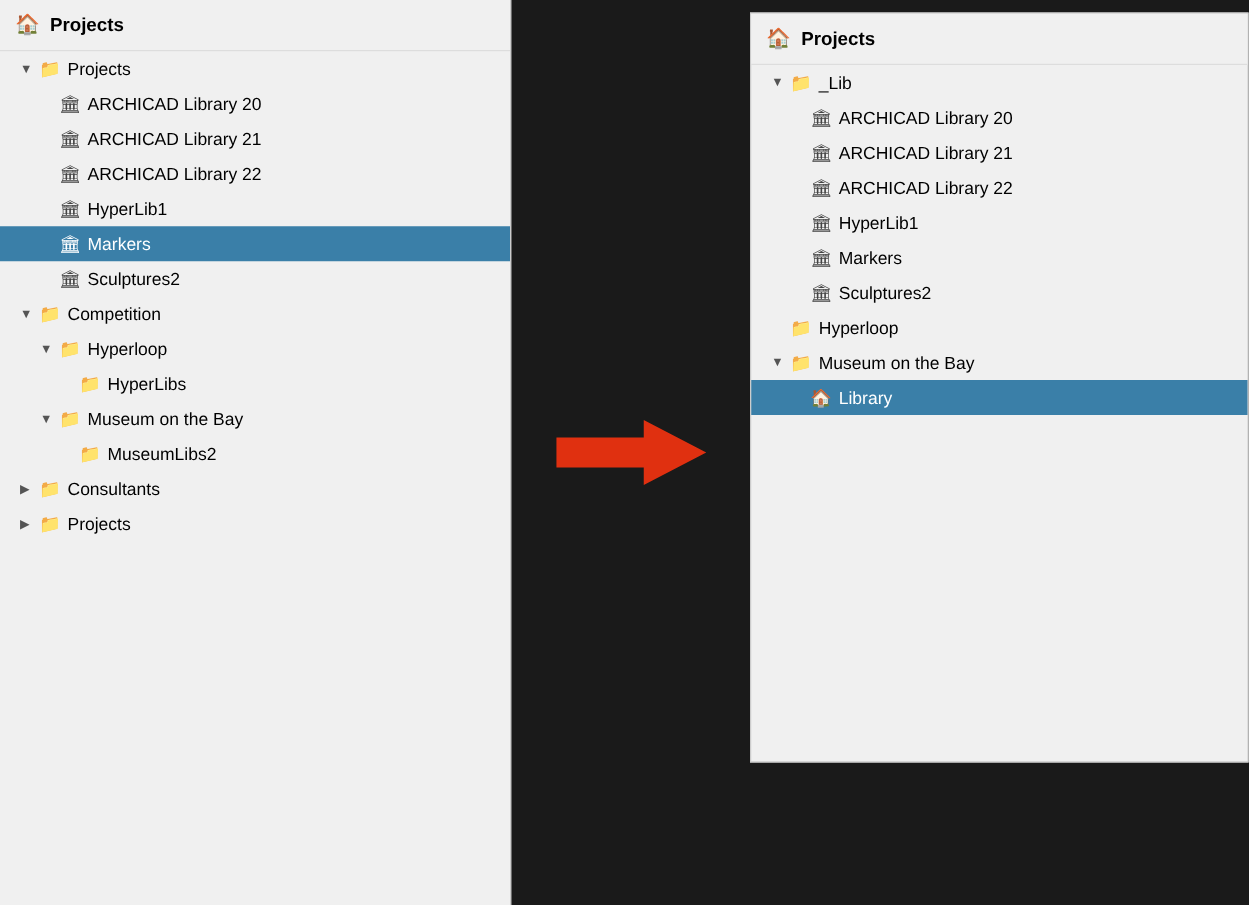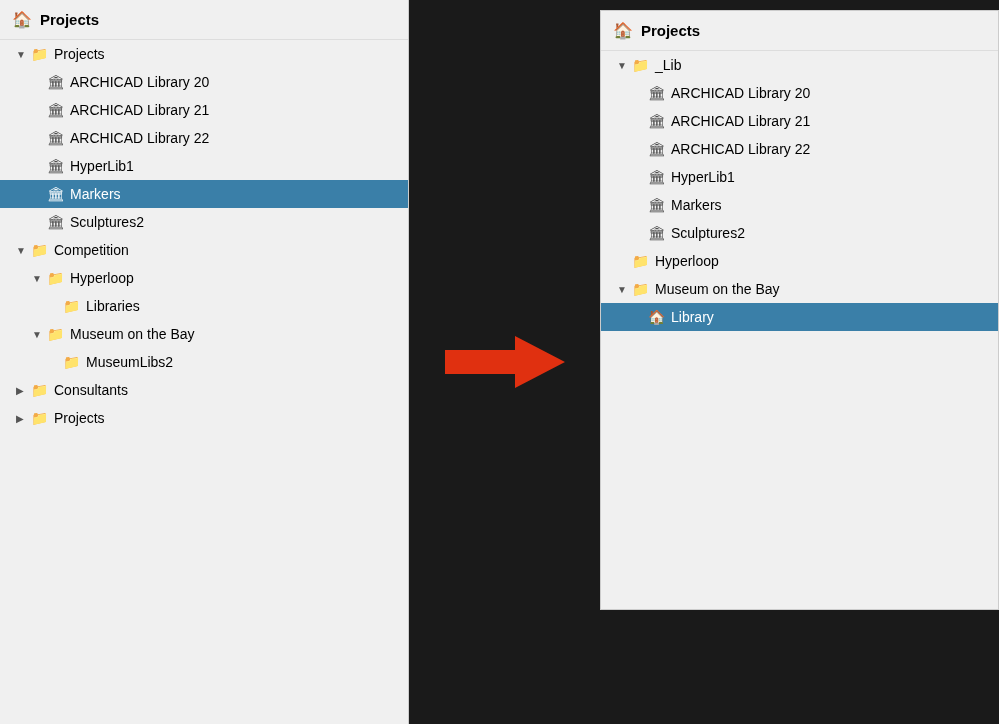--- a/index.html
+++ b/index.html
@@ -161,21 +161,21 @@
           <span class="item-label">Competition</span>
         </div>
         <div class="tree-item indent-2">
           <span class="chevron">▼</span>
           <span class="item-icon">📁</span>
           <span class="item-label">Hyperloop</span>
         </div>
         <div class="tree-item indent-3">
           <span class="chevron"></span>
           <span class="item-icon">📁</span>
-          <span class="item-label">Libraries</span>
+          <span class="item-label">HyperLibs</span>
         </div>
         <div class="tree-item indent-2">
           <span class="chevron">▼</span>
           <span class="item-icon">📁</span>
           <span class="item-label">Museum on the Bay</span>
         </div>
         <div class="tree-item indent-3">
           <span class="chevron"></span>
           <span class="item-icon">📁</span>
           <span class="item-label">MuseumLibs2</span>

